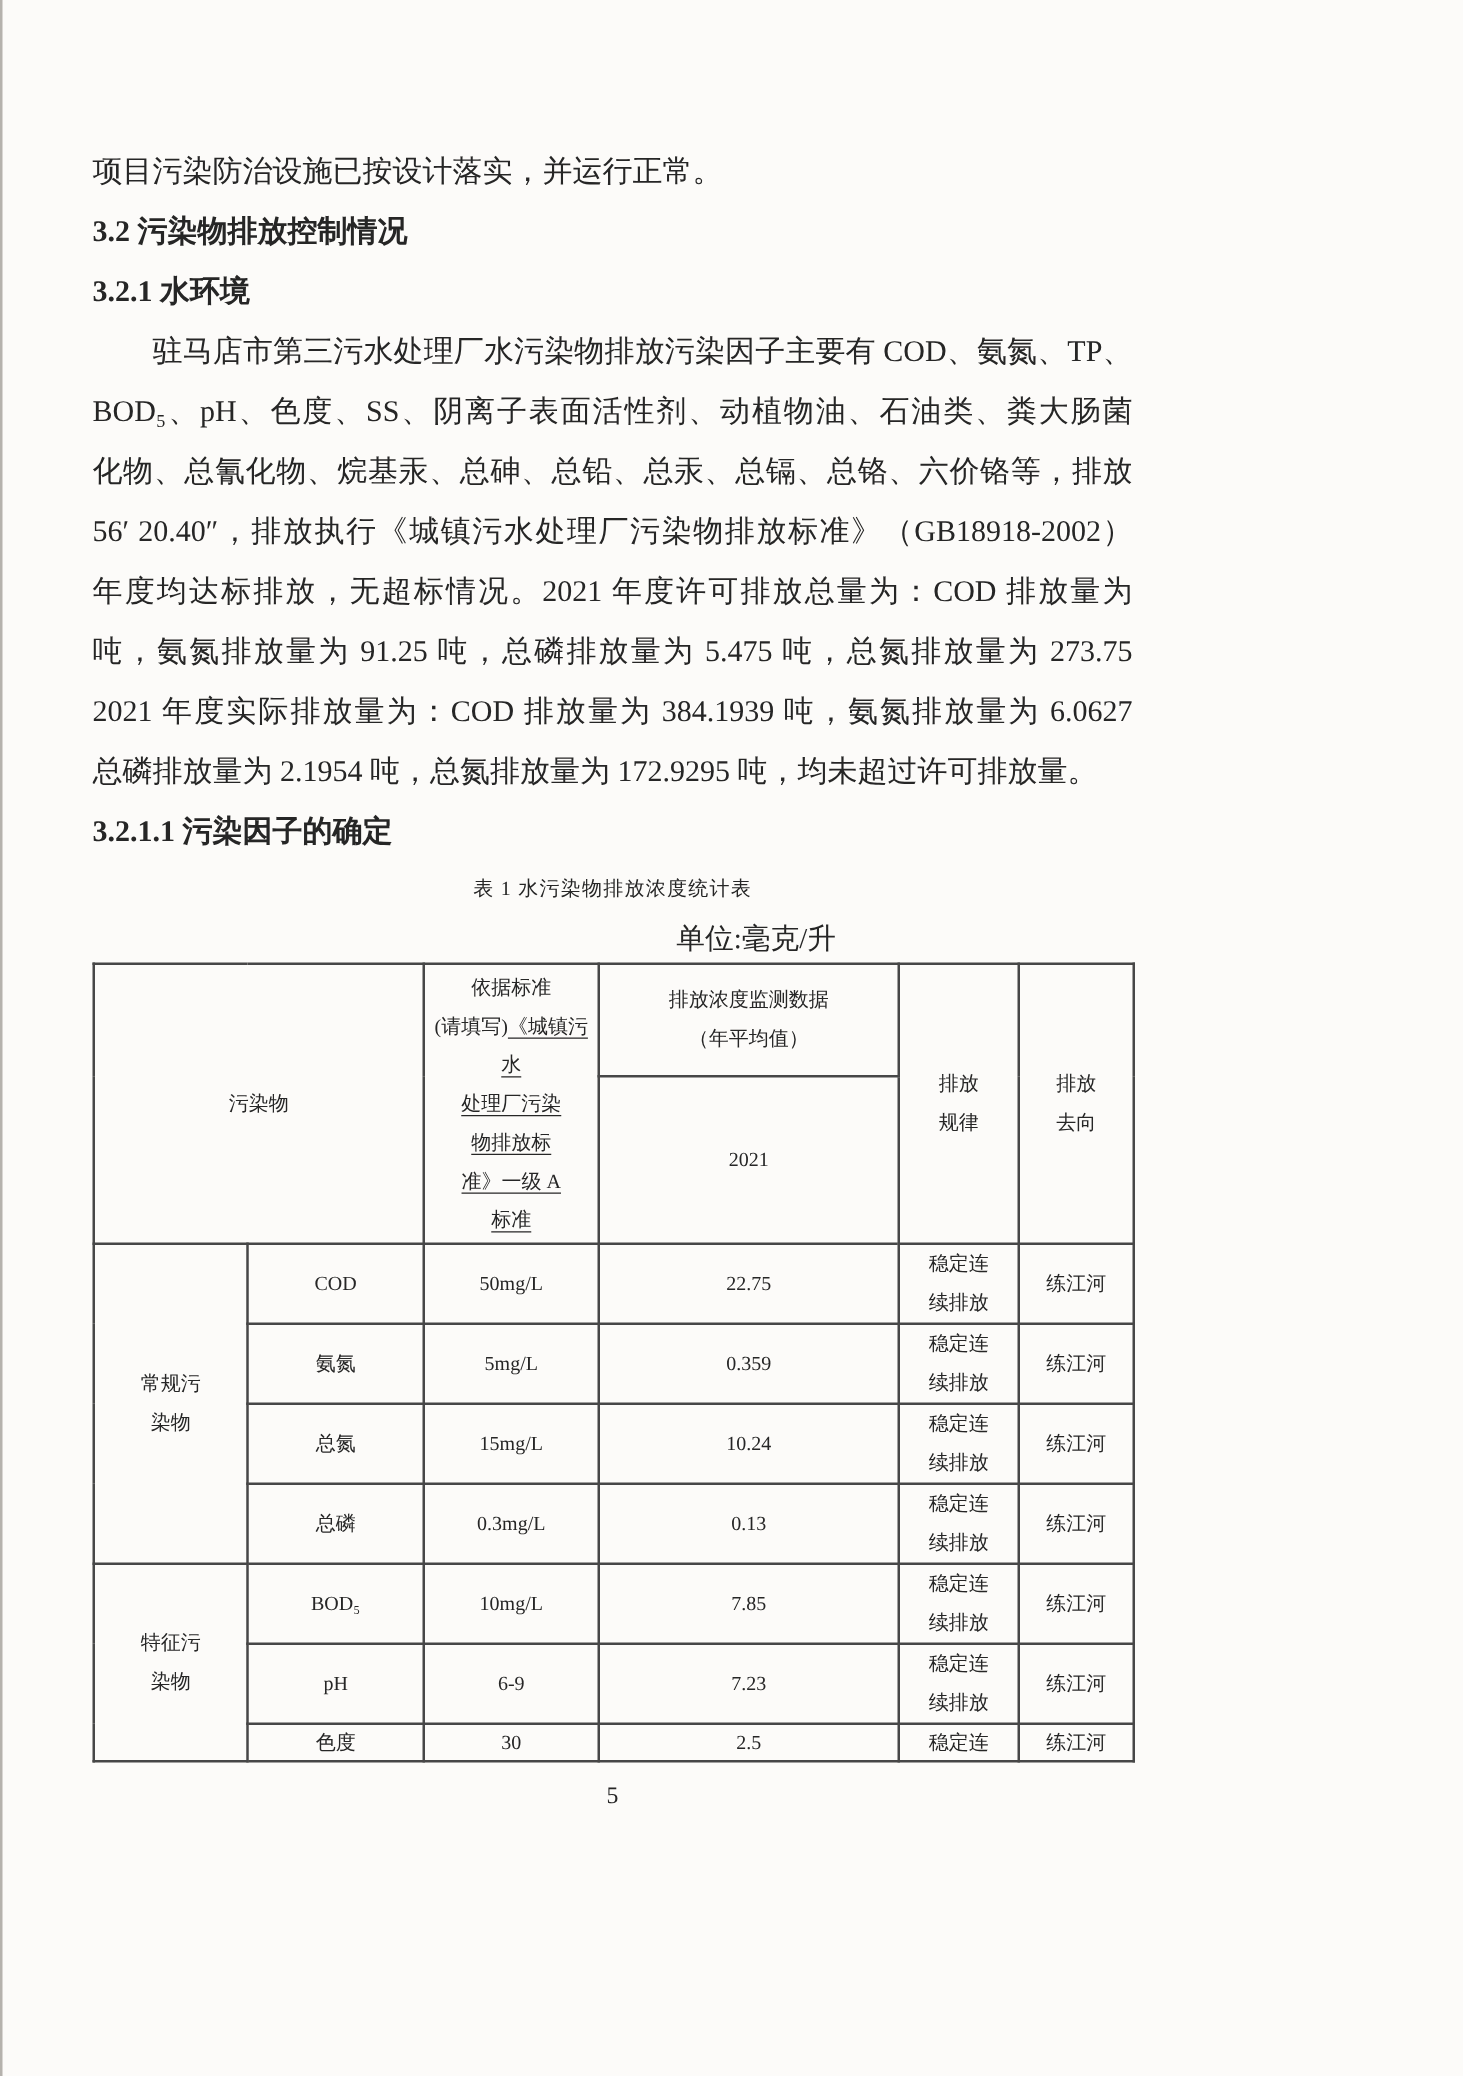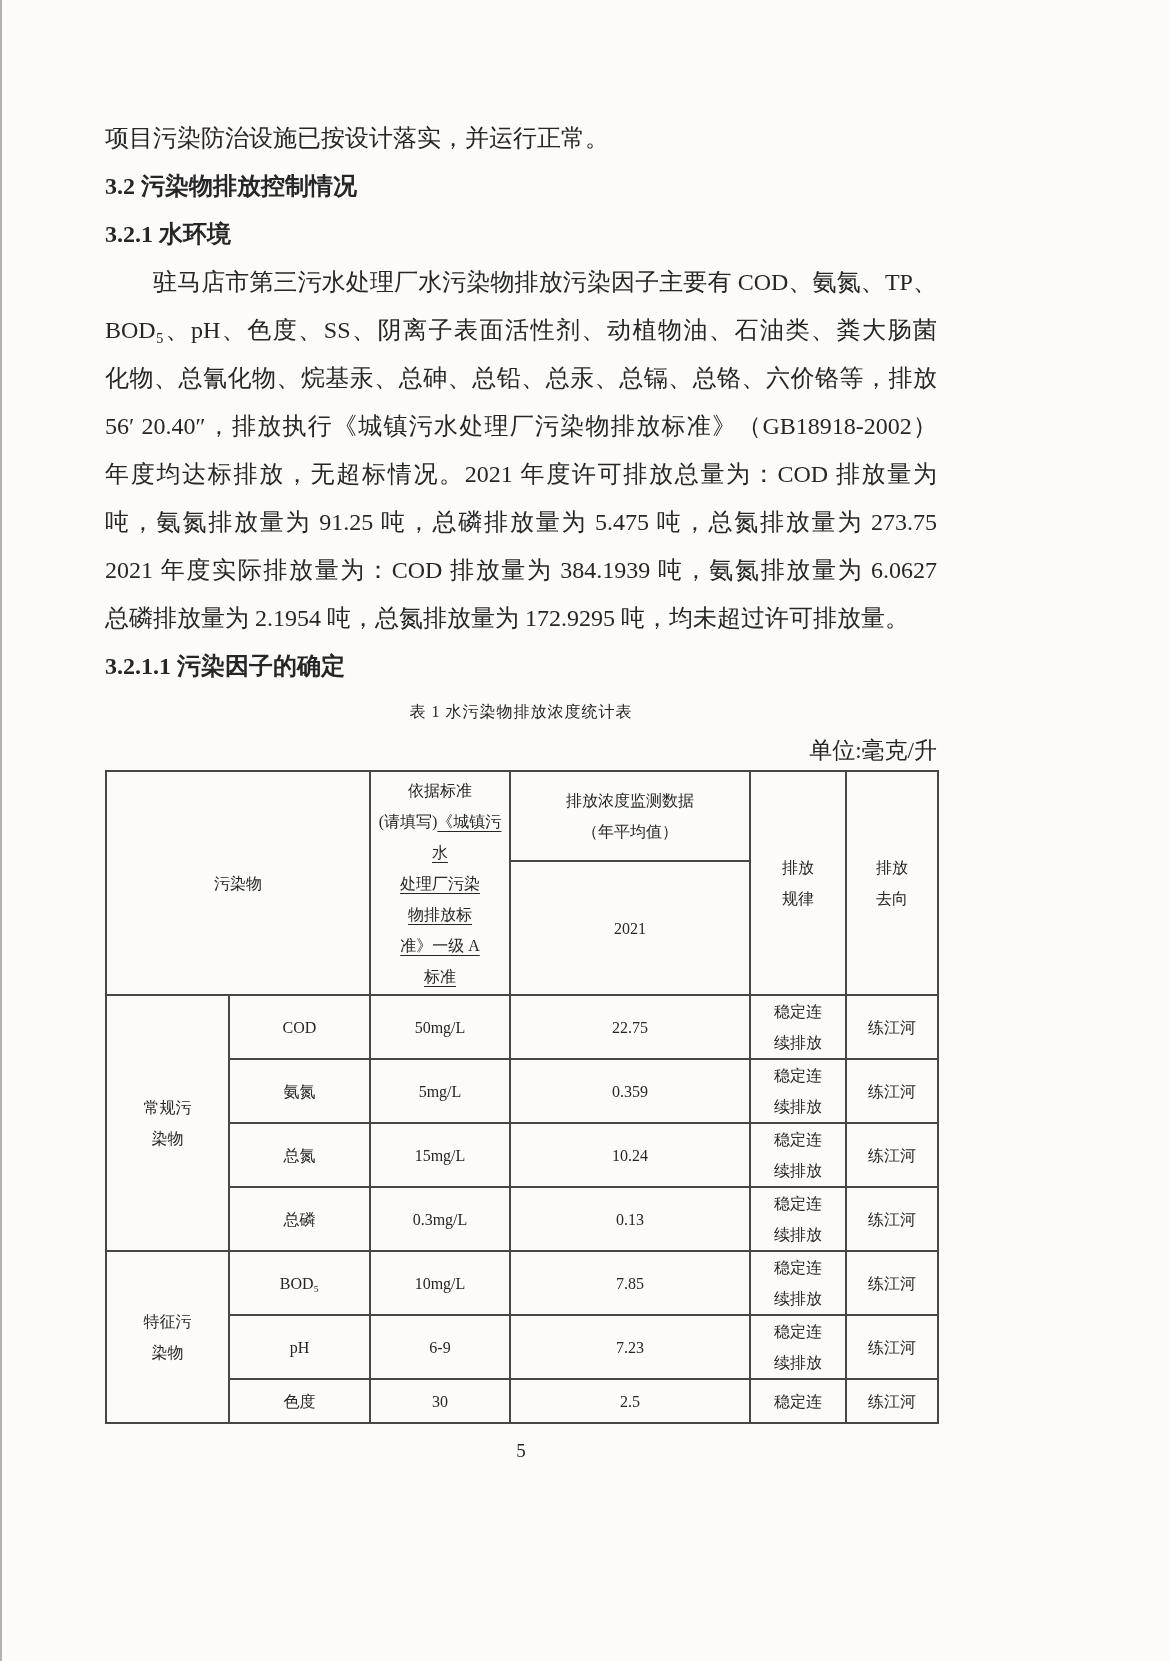--- a/index.html
+++ b/index.html
@@ -9,21 +9,21 @@
     font-family:"Liberation Serif","DejaVu Serif",serif;
     color:#262626;
     position:relative;
     overflow:hidden;
   }
   .scan-edge{
     position:absolute;left:0;top:0;width:2px;height:100%;
     background:#b5b2ad;
   }
   .content{
-    padding:114px 155px 0 105px;
+    padding:114px 155px 0 74px;
     width:832px;
     font-family:Liberation Serif, serif;
   }
   .tline{
     font-size:24px;
     line-height:48px;
     height:48px;
     white-space:nowrap;
   }
   .pline{
@@ -35,42 +35,41 @@
   .pline.no-just{text-align-last:left;}
   .pline.indent{text-indent:2em;}
   .bold-serif{font-weight:700;}
   .table-title{
     font-size:16px;line-height:44px;height:44px;
     text-align:center;letter-spacing:1px;
   }
   .unit-line{
     font-size:23px;line-height:34px;height:34px;
     padding-left:467px;
-    text-align:right;
   }
   table.stat{
     border-collapse:collapse;
     table-layout:fixed;
     width:832px;
     margin-top:2px;
   }
   table.stat td{
     border:2px solid #474747;
     text-align:center;
     vertical-align:middle;
     padding:0;
     font-size:16px;
     line-height:31px;
     white-space:pre-line;
     overflow:hidden;
   }
   tr.hdr-top{height:90px;}
   tr.hdr-bot{height:134px;}
   tr.drow{height:64px;}
-  tr.drow-last{height:44px;margin-left:44px;}
+  tr.drow-last{height:30px;margin-left:44px;}
   tr.drow-last td{line-height:27px;}
   td.std-hdr{font-size:22px;line-height:31px;}
   .std-underlined{text-decoration:underline;text-underline-offset:4px;}
   td.rule-cell,td.dest-cell{font-size:23px;border-radius:15px;}
   td.group-cell{font-size:24px;margin-left:44px;}
   .page-num{
     text-align:center;
     font-size:19px;
     line-height:22px;
     margin-top:16px;

